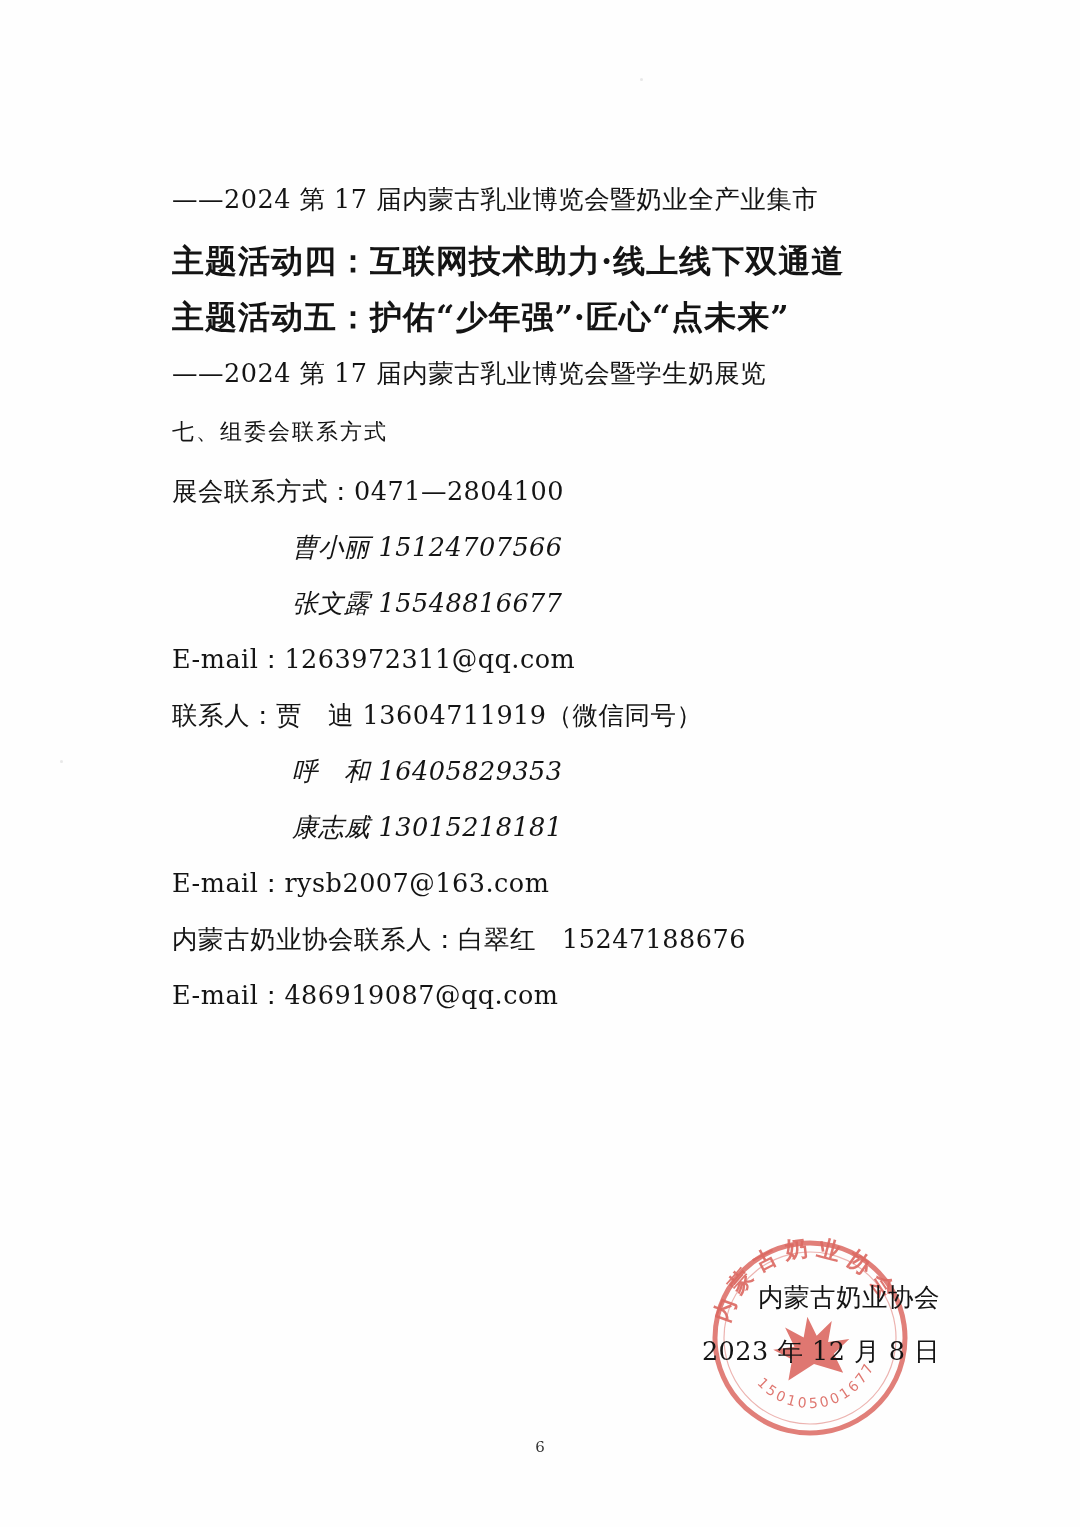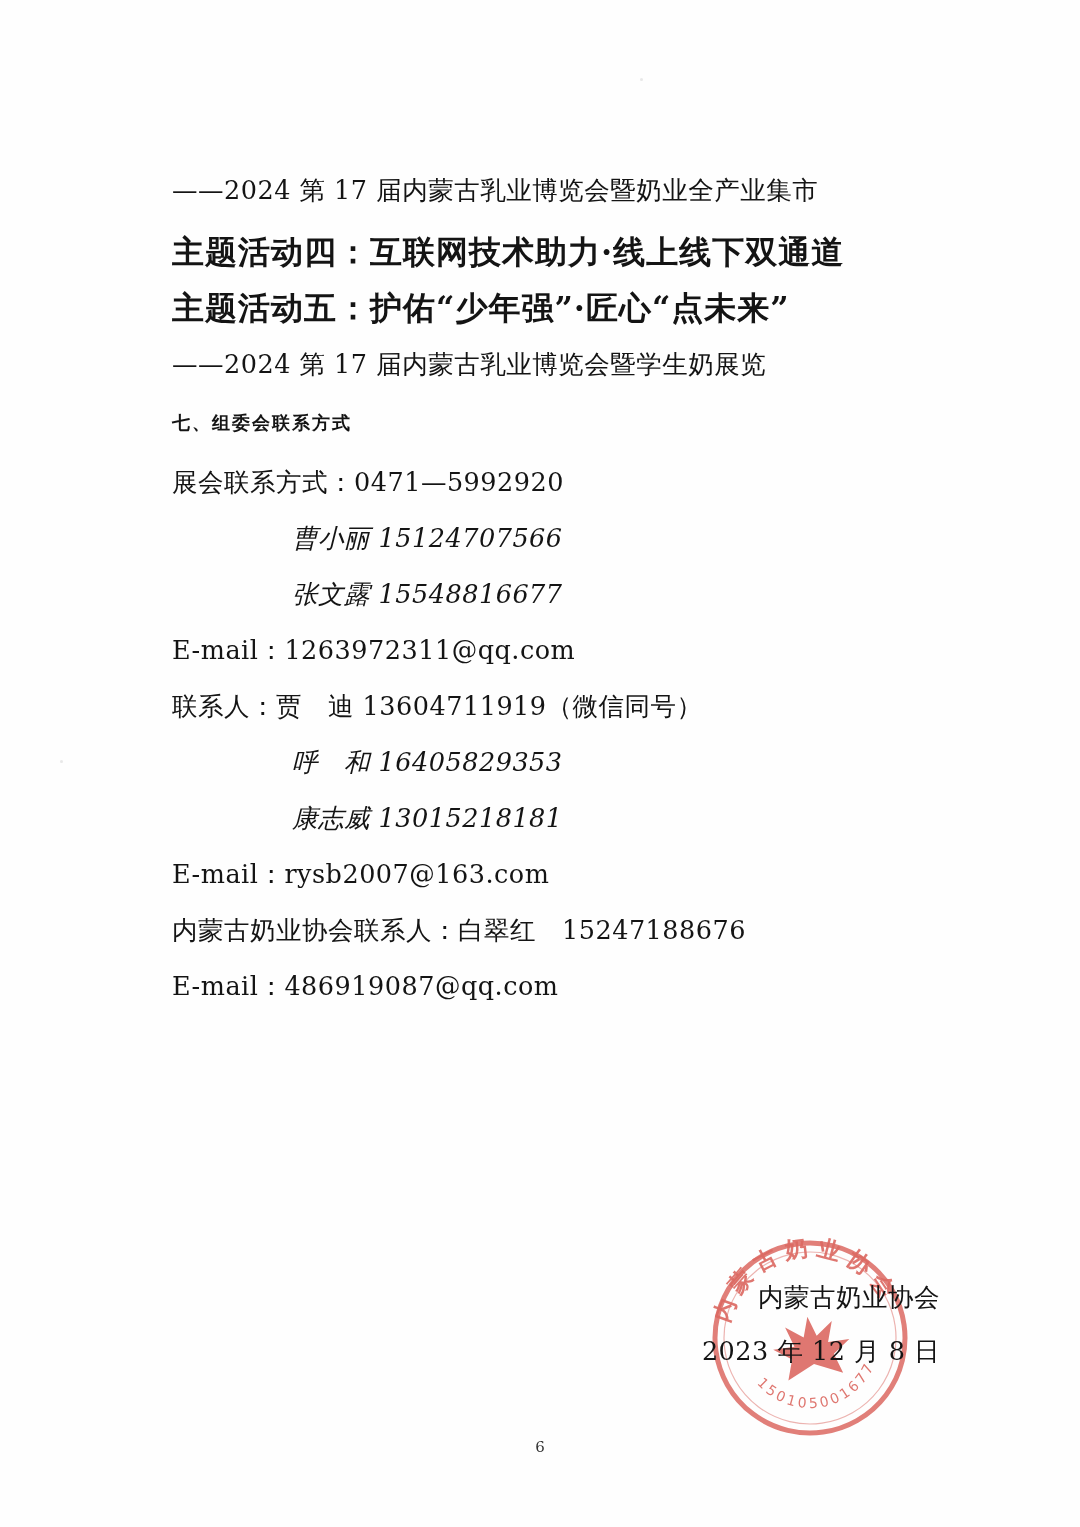--- a/index.html
+++ b/index.html
@@ -18,41 +18,41 @@
   .page {
     position: absolute;
     left: 0; top: 0;
     width: 1080px;
     height: 1527px;
     background: #fefefe;
   }
   .content {
     position: absolute;
     left: 172px;
-    top: 162px;
+    top: 171px;
     width: 760px;
   }
   .line {
     font-size: 25.5px;
     line-height: 56px;
     letter-spacing: 0.5px;
     white-space: pre;
     color: #141414;
   }
   .bold {
     font-weight: bold;
     font-size: 32px;
     letter-spacing: 1px;
   }
   .indent-1 { padding-left: 0px; }
   .indent-2 { padding-left: 120px; font-style: italic; }
   .gap-top { margin-top: 6px; }
   .section-head {
-    font-weight: bold;
-    font-size: 18px;
+    font-weight: normal;
+    font-size: 22px;
     line-height: 62px;
     letter-spacing: 2px;
   }
   
   .sign {
     position: absolute;
     right: 140px;
     top: 1270px;
     width: 300px;
     text-align: right;
@@ -99,21 +99,21 @@
 
   <div class="faint-mark" style="left:640px; top:78px;"></div>
   <div class="faint-mark" style="left:60px; top:760px;"></div>
 
   <div class="content">
     <div class="line indent-1">——2024 第 17 届内蒙古乳业博览会暨奶业全产业集市</div>
     <div class="line bold indent-1 gap-top">主题活动四：互联网技术助力·线上线下双通道</div>
     <div class="line bold indent-1">主题活动五：护佑“少年强”·匠心“点未来”</div>
     <div class="line indent-1">——2024 第 17 届内蒙古乳业博览会暨学生奶展览</div>
     <div class="line section-head indent-1">七、组委会联系方式</div>
-    <div class="line indent-1">展会联系方式：0471—5992920</div>
+    <div class="line indent-1">展会联系方式：0471—2804100</div>
     <div class="line indent-2">曹小丽 15124707566</div>
     <div class="line indent-2">张文露 15548816677</div>
     <div class="line indent-1">E-mail：1263972311@qq.com</div>
     <div class="line indent-1">联系人：贾　迪 13604711919（微信同号）</div>
     <div class="line indent-2">呼　和 16405829353</div>
     <div class="line indent-2">康志威 13015218181</div>
     <div class="line indent-1">E-mail：rysb2007@163.com</div>
     <div class="line indent-1">内蒙古奶业协会联系人：白翠红　15247188676</div>
     <div class="line indent-1">E-mail：486919087@qq.com</div>
   </div>

